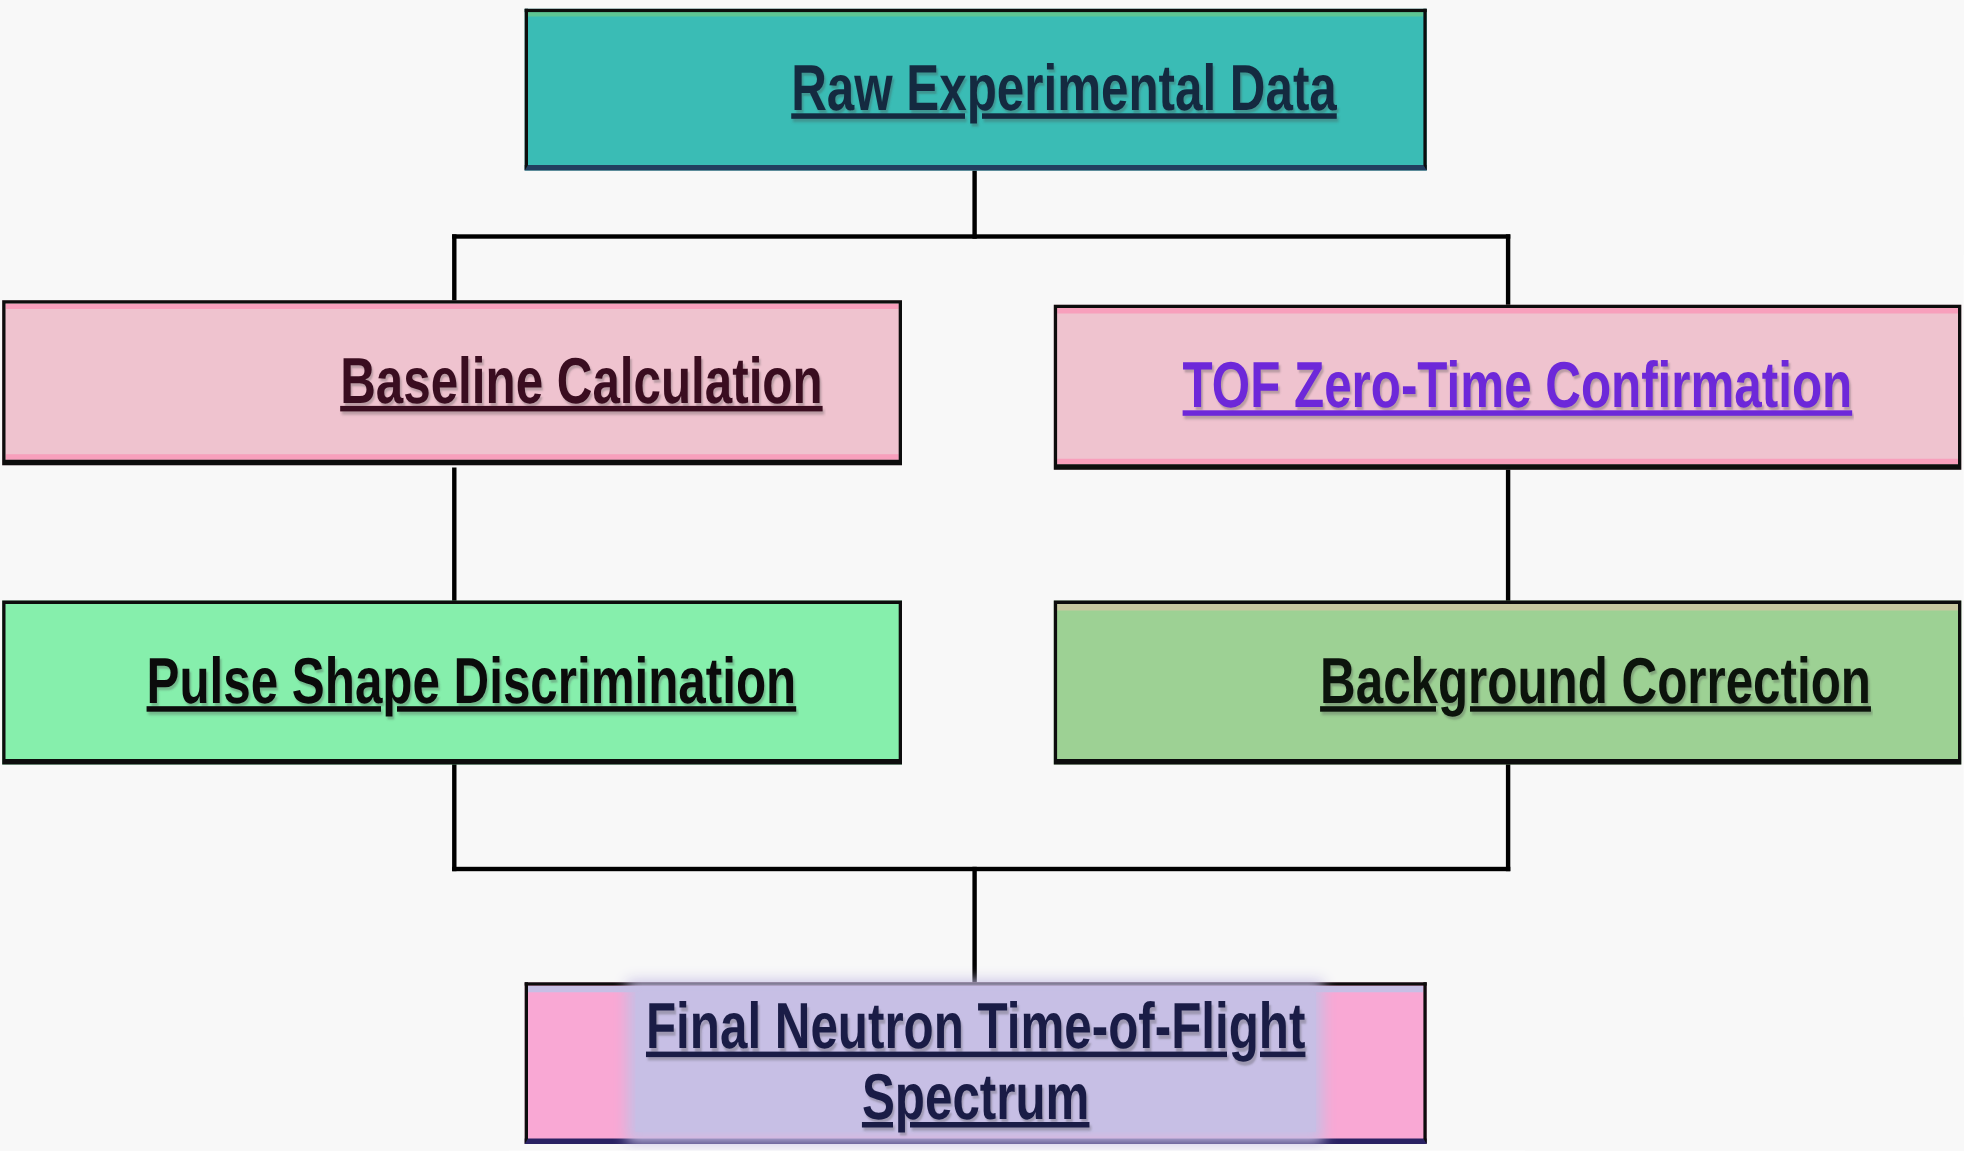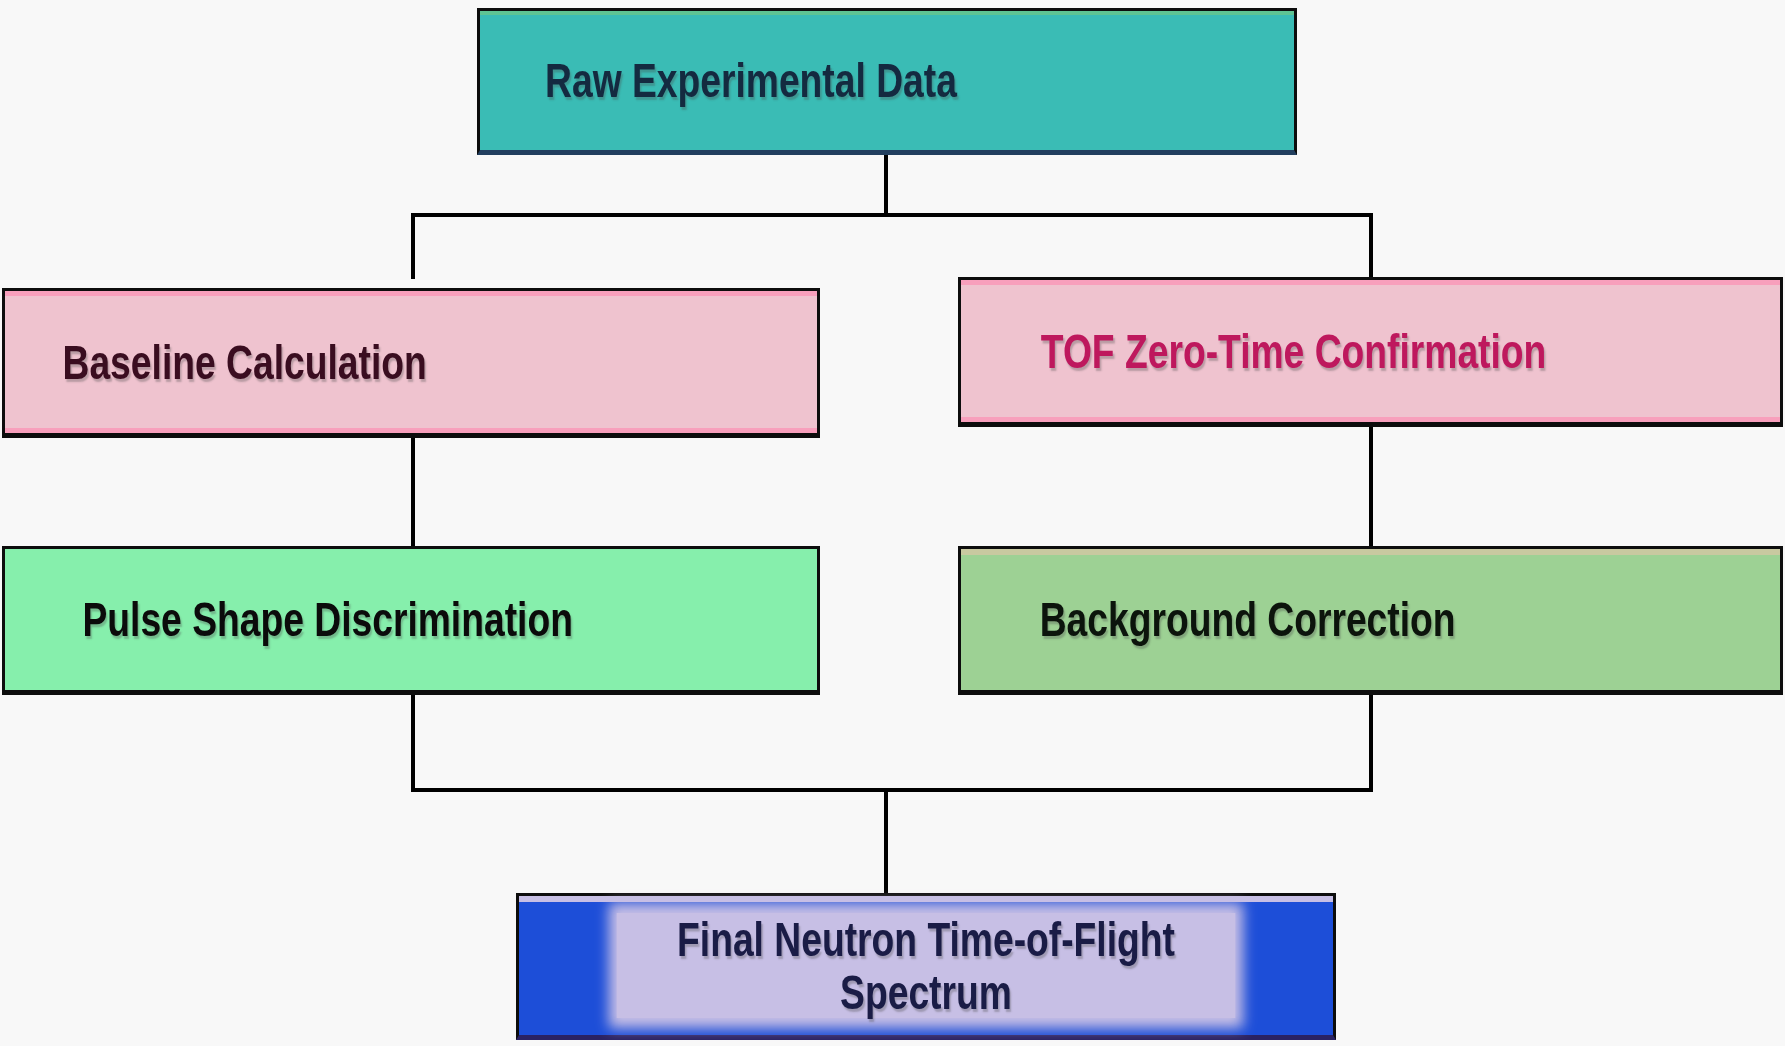--- a/index.html
+++ b/index.html
@@ -32,37 +32,38 @@
 
   
   .node {
     --hl: transparent;
     position: absolute;
     box-sizing: border-box;
     border: 3px solid #0d0d0d;
     border-bottom-width: 5px;
     display: flex;
     align-items: center;
-    justify-content: flex-start;
+    justify-content: flex-end;
     text-align: center;
     font-weight: bold;
-    font-size: 49px;
+    font-size: 59px;
     line-height: 1.08;
+    text-decoration: underline;
   }
   .label {
     display: inline-block;
     transform: scaleX(0.76);
     transform-origin: 50% 50%;
     white-space: nowrap;
     text-shadow: 2px 3px 2px rgba(70,70,70,0.32);
   }
 
   .node-raw       { left: 477px; top: 8px;   width: 820px; height: 147px;
                     box-shadow: inset 0 4px 0 var(--hl); }
-  .node-baseline  { left: 2px;   top: 288px; width: 818px; height: 150px;
+  .node-baseline  { left: 2px;   top: 273px; width: 818px; height: 150px;
                     box-shadow: inset 0 5px 0 var(--hl), inset 0 -5px 0 var(--hl); }
   .node-tof       { left: 958px; top: 277px; width: 825px; height: 150px;
                     box-shadow: inset 0 5px 0 var(--hl), inset 0 -5px 0 var(--hl); }
   .node-pulse     { left: 2px;   top: 546px; width: 818px; height: 149px; }
   .node-bgcorr    { left: 958px; top: 546px; width: 825px; height: 149px;
                     box-shadow: inset 0 6px 0 var(--hl); padding-left: 13px; }
   .node-final     { left: 477px; top: 893px; width: 820px; height: 147px;
                     box-shadow: inset 0 6px 0 var(--hl); }
 
   .node-final .label {
@@ -89,29 +90,29 @@
   <div class="edge e-stem-bottom" style="background-color: rgb(0, 0, 0);"></div>
 
   <div class="node node-raw" style="background-color: rgb(58, 188, 181); color: rgb(20, 42, 64); --hl: #5ec493; border-bottom-color: rgb(34, 63, 95);">
     <span class="label">Raw Experimental Data</span>
   </div>
 
   <div class="node node-baseline" style="background-color: rgb(239, 195, 207); color: rgb(58, 13, 32); --hl: #f89fbc;">
     <span class="label">Baseline Calculation</span>
   </div>
 
-  <div class="node node-tof" style="background-color: rgb(239, 195, 207); color: #be185d; --hl: #f89fbc;">
+  <div class="node node-tof" style="background-color: rgb(239, 195, 207); color: #6d28d9; --hl: #f89fbc;">
     <span class="label">TOF Zero-Time Confirmation</span>
   </div>
 
   <div class="node node-pulse" style="background-color: #86efac; color: rgb(11, 11, 11);">
     <span class="label">Pulse Shape Discrimination</span>
   </div>
 
   <div class="node node-bgcorr" style="background-color: rgb(157, 209, 148); color: rgb(12, 20, 12); --hl: #c8c9a0;">
     <span class="label">Background Correction</span>
   </div>
 
-  <div class="node node-final" style="background-color: #1d4ed8; color: rgb(26, 28, 70); --hl: #c7bfe5; border-bottom-color: rgb(42, 34, 99); margin-left: 39px;">
+  <div class="node node-final" style="background-color: #f9a8d4; color: rgb(26, 28, 70); --hl: #c7bfe5; border-bottom-color: rgb(42, 34, 99);">
     <span class="label">Final Neutron Time-of-Flight Spectrum</span>
   </div>
 
 </div>
 
 </body></html>

